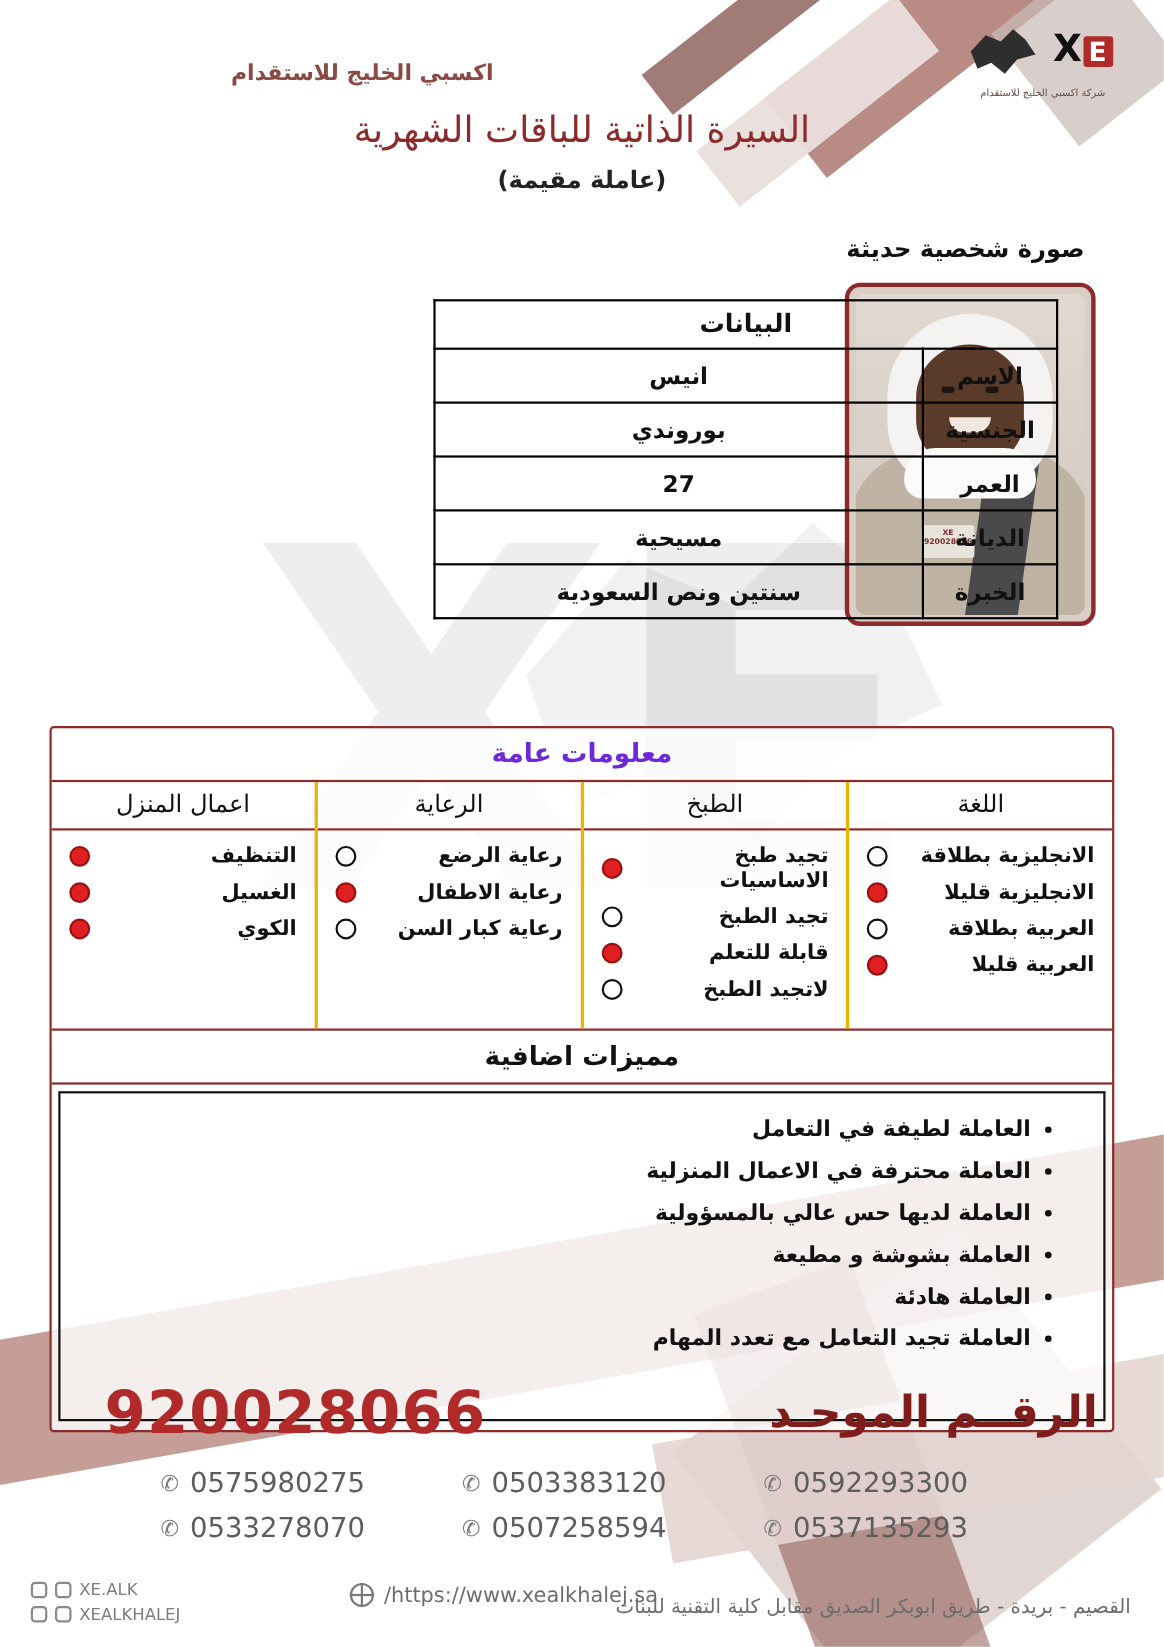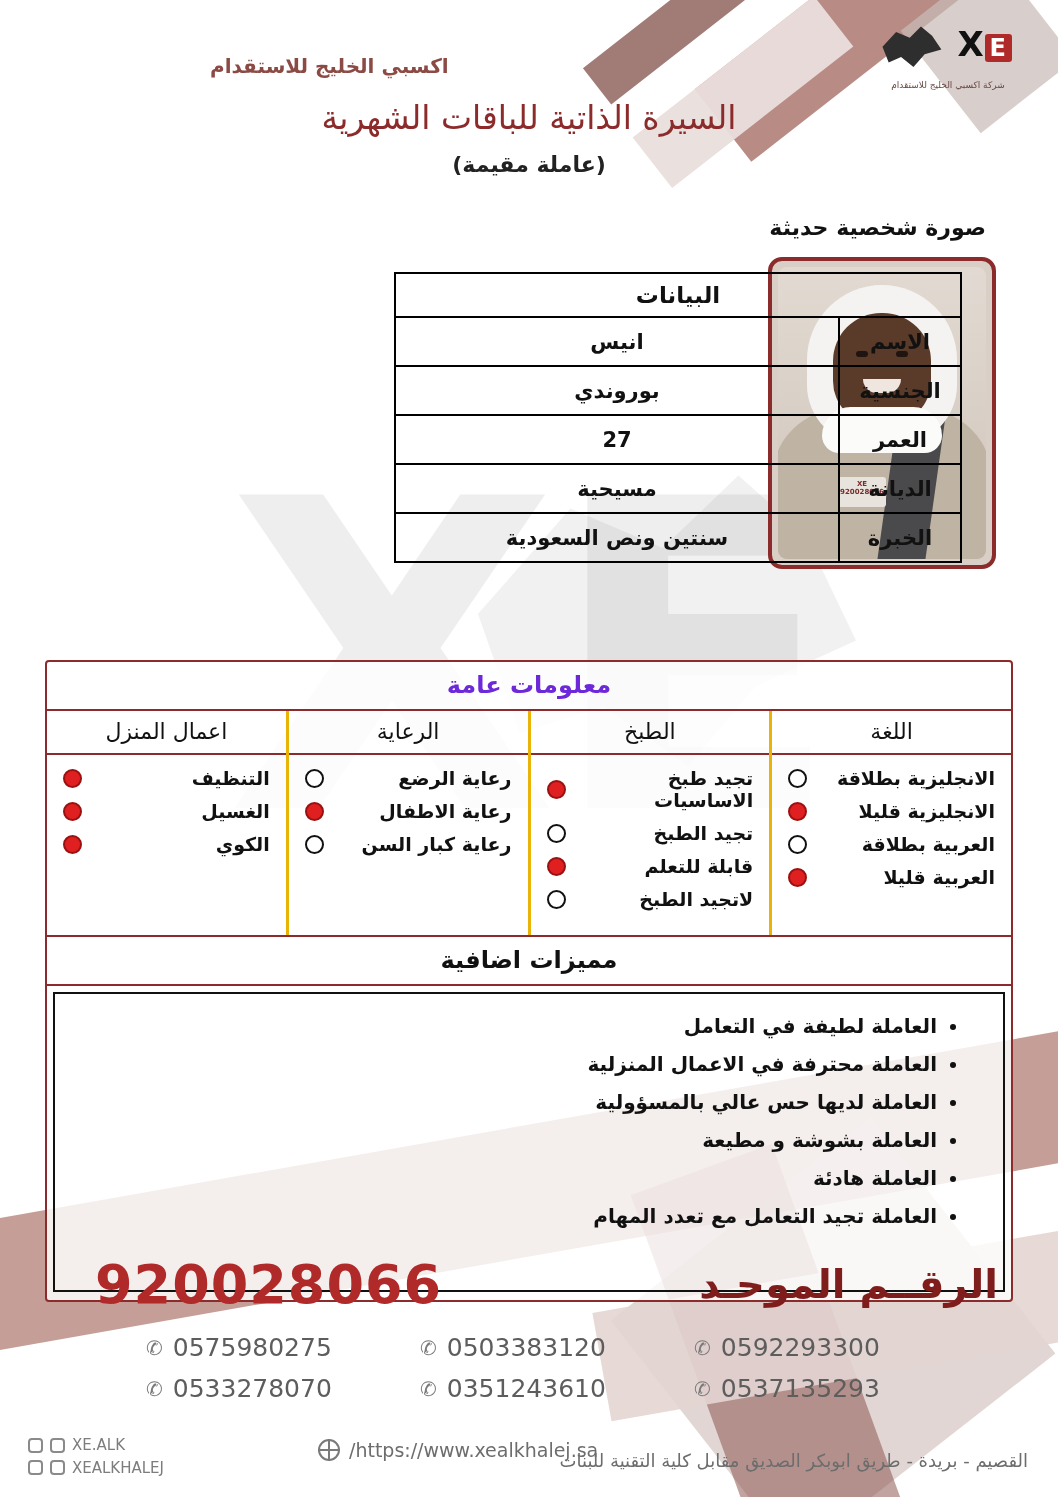--- a/index.html
+++ b/index.html
@@ -435,21 +435,21 @@
           <span>0592293300</span>
         </span>
     </div>
     <div class="phone-row">
       <span class="phone">
           <span class="ic">✆</span>
           <span>0533278070</span>
         </span>
       <span class="phone">
           <span class="ic">✆</span>
-          <span>0351243610</span>
+          <span>0507258594</span>
         </span>
       <span class="phone">
           <span class="ic">✆</span>
           <span>0537135293</span>
         </span>
     </div>
   </div>
 
   <div class="social">
     <div class="row">

